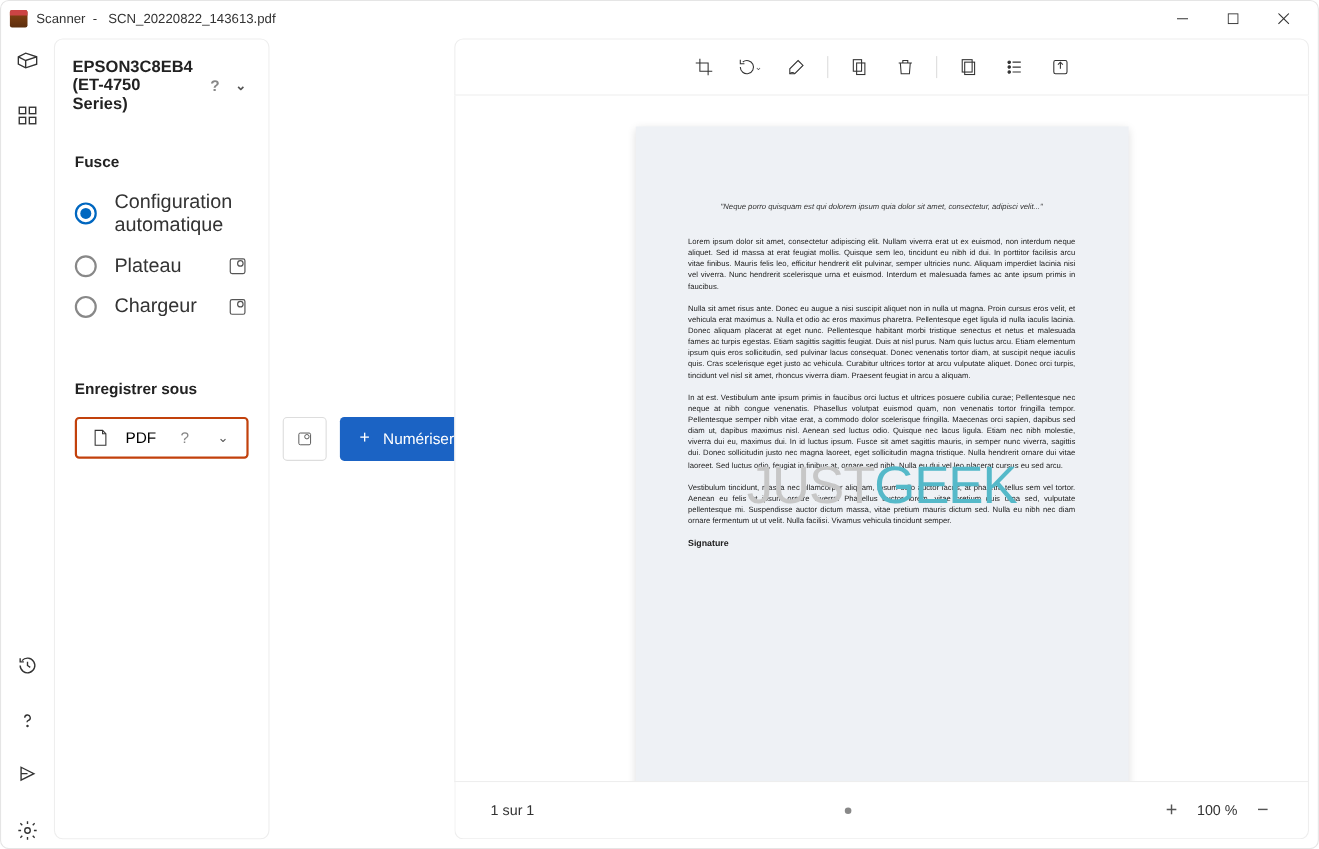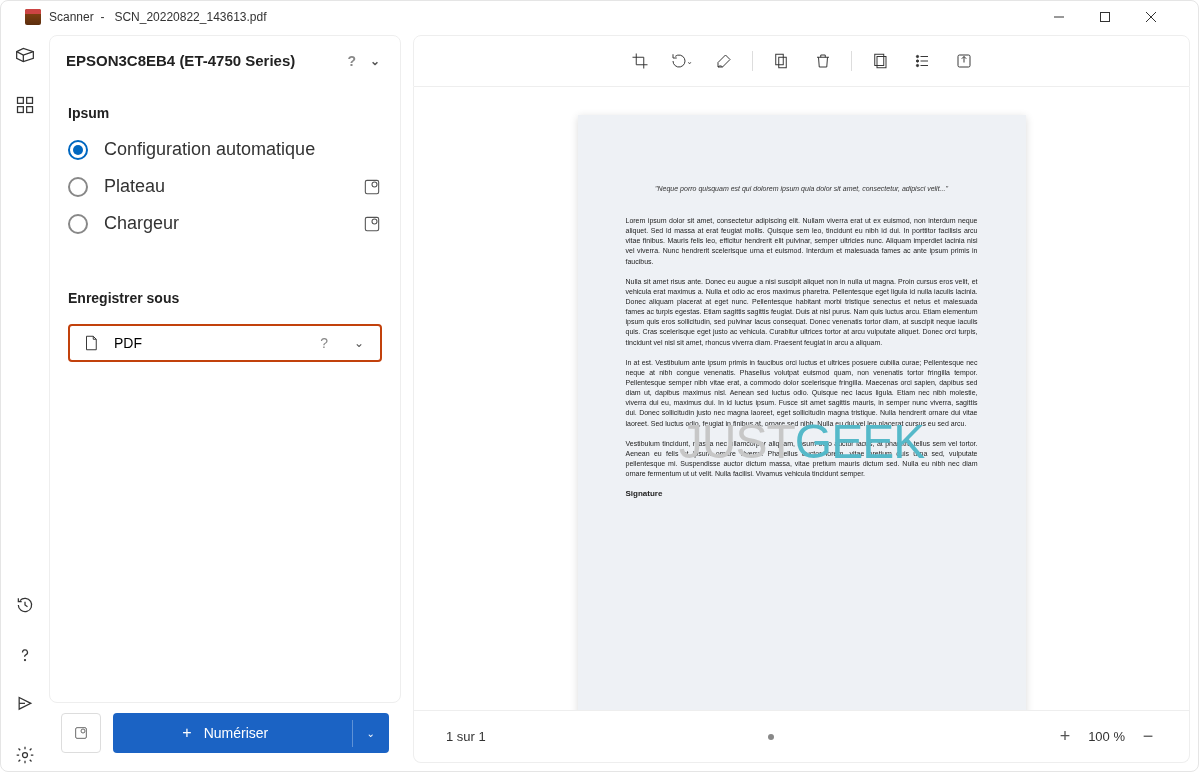--- a/index.html
+++ b/index.html
@@ -1,33 +1,33 @@
 <!DOCTYPE html>
 <html><head>
 <meta charset="utf-8">
 <style>
   * { box-sizing: border-box; margin: 0; padding: 0; font-family: "Segoe UI", sans-serif; }
   body { width: 1199px; height: 772px; background: #fff; overflow: hidden; border: 1px solid #e5e5e5; border-radius: 8px; }
 
-  .titlebar { height: 32px; display: flex; align-items: center; padding: 0 24px; font-size: 12px; color: #333; }
+  .titlebar { height: 32px; display: flex; align-items: center; padding: 0 8px; font-size: 12px; color: #333; }
   .titlebar .app-icon { width: 16px; height: 16px; background: linear-gradient(#8b4513,#5c2e0e); margin-right: 8px; border-radius: 2px; position: relative; }
   .titlebar .app-icon::before { content:""; position:absolute; top:0; left:0; right:0; height:5px; background:#c44; border-radius:2px 2px 0 0;}
   .titlebar .winbtns { margin-left: auto; display: flex; }
   .titlebar .winbtn { width: 46px; height: 32px; display: flex; align-items: center; justify-content: center; color: #333; }
   .titlebar .winbtn svg { width: 10px; height: 10px; }
 
   .main { display: flex; height: calc(100% - 32px); }
 
   .rail { width: 48px; display: flex; flex-direction: column; align-items: center; padding-top: 6px; gap: 18px; color: #555; }
   .rail .spacer { flex: 1; }
   .rail .ritem { width: 32px; height: 32px; display: flex; align-items: center; justify-content: center; border-radius: 4px; }
   .rail .ritem.active {}
   .rail svg { width: 20px; height: 20px; stroke: #333; fill: none; stroke-width: 1.5; }
 
-  .sidebar { width: 352px; padding: 0 0 0 0; display:flex; flex-direction:column; }
+  .sidebar { width: 352px; padding: 0 0 0 0; display:flex; flex-direction:row; }
   .panel { background:#fff; border:1px solid #eee; border-radius:8px; margin:0; flex:1; display:flex; flex-direction:column; padding: 0; }
   .devicerow { display:flex; align-items:center; padding: 16px 16px; font-size:15px; font-weight:600; color:#222; }
   .devicerow .help { margin-left:auto; color:#888; font-size:14px; padding:0 10px;}
   .devicerow .chev { color:#555; font-size:12px; padding:0 4px;}
   .section-label { font-weight:600; font-size:14px; color:#222; padding: 20px 18px 10px 18px;}
   .radio-row { display:flex; align-items:center; padding: 8px 18px; font-size:18px; gap: 16px; color:#333;}
   .radio-row .radio { width:20px; height:20px; border:2px solid #888; border-radius:50%; display:inline-block; position:relative;}
   .radio-row.selected .radio { border-color:#0067c0;}
   .radio-row.selected .radio::after { content:""; position:absolute; inset:3px; background:#0067c0; border-radius:50%;}
   .radio-row .rlabel { flex:1; }
@@ -148,21 +148,21 @@
 
   <div class="cols">
     <div class="sidebar">
       <div class="panel">
         <div class="devicerow">
           <span>EPSON3C8EB4 (ET-4750 Series)</span>
           <span class="help">?</span>
           <span class="chev">⌄</span>
         </div>
 
-        <div class="section-label">Ipsum</div>
+        <div class="section-label">Fusce</div>
         <div class="radio-row selected">
           <span class="radio"></span>
           <span class="rlabel">Configuration automatique</span>
         </div>
         <div class="radio-row">
           <span class="radio"></span>
           <span class="rlabel">Plateau</span>
           <span class="ricon">
               <svg viewBox="0 0 24 24">
                 <rect x="4" y="4" width="16" height="16" rx="2"></rect>

